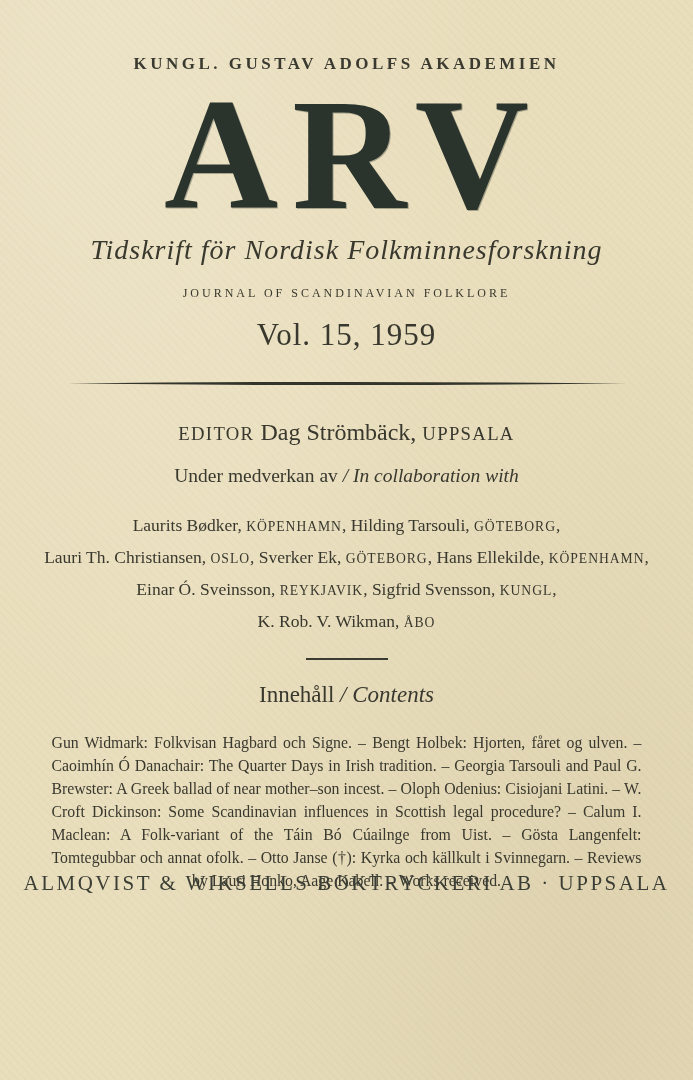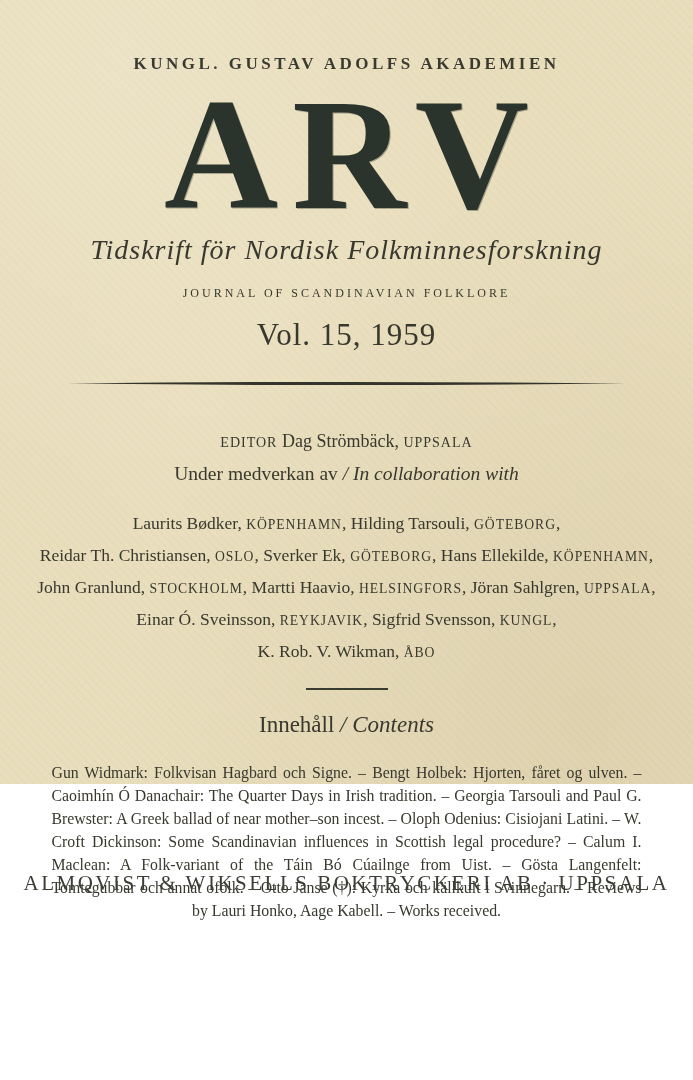--- a/index.html
+++ b/index.html
@@ -8,21 +8,21 @@
     --logo_ink:#2b342c;
   }
   *{box-sizing:border-box;}
   html,body{margin:0;padding:0;}
   body{
     width:693px;height:1080px;overflow:hidden;
     font-family:"Liberation Serif","DejaVu Serif",serif;
     color:var(--ink);
   }
   .page{
-    position:relative;width:693px;height:784px;
+    position:relative;width:693px;height:1080px;
     background-color:var(--paper);
     background-image:
       radial-gradient(ellipse at 18% 8%, rgba(255,255,255,.16), transparent 45%),
       radial-gradient(ellipse at 85% 92%, rgba(125,105,60,.10), transparent 55%),
       radial-gradient(ellipse at 50% 50%, rgba(255,250,230,.08), transparent 70%),
       repeating-linear-gradient(47deg, rgba(140,120,80,.03) 0 2px, transparent 2px 6px),
       repeating-linear-gradient(133deg, rgba(255,255,255,.04) 0 1px, transparent 1px 5px);
     text-align:center;
   }
   .sc{font-size:.78em;letter-spacing:.07em;}
@@ -51,25 +51,25 @@
   }
   .volume{
     margin-top:16px;
     font-size:31px;letter-spacing:1px;
   }
   .rule-swelled{
     display:block;
     margin:27px auto 0;
   }
   .editor{
-    margin-top:44px;
-    font-size:18px;
+    margin-top:32px;
+    font-size:24px;
   }
   .collab-note{
-    margin-top:11px;
+    margin-top:19px;
     font-size:19.5px;
   }
   .collaborators{
     margin-top:23px;
     font-size:17.5px;line-height:30px;
   }
   .rule-short{
     margin:20px auto 0;
     width:82px;height:2px;background:#3a3b31;
   }
@@ -107,22 +107,21 @@
   <svg class="rule-swelled" width="558" height="7" viewBox="0 0 558 7" aria-hidden="true">
     <path d="M0,3.5 Q279,0.4 558,3.5 Q279,6.6 0,3.5 Z" fill="#33342b"></path>
   </svg>
 
   <div class="editor"><span class="sc">EDITOR </span><span>Dag Strömbäck, </span><span class="sc">UPPSALA</span></div>
 
   <div class="collab-note"><span>Under medverkan av </span><span class="it">/ </span><span class="it">In collaboration with</span></div>
 
   <div class="collaborators">
     <div><span>Laurits Bødker, </span><span class="sc">KÖPENHAMN</span><span>, Hilding Tarsouli, </span><span class="sc">GÖTEBORG</span><span>,</span></div>
-    <div><span>Reidar Th. Christiansen, </span><span class="sc">OSLO</span><span>, Sverker Ek, </span><span class="sc">GÖTEBORG</span><span>, Hans Ellekilde, </span><span class="sc">KÖPENHAMN</span><span>,</span></div>
-    <div><span>John Granlund, </span><span class="sc">STOCKHOLM</span><span>, Martti Haavio, </span><span class="sc">HELSINGFORS</span><span>, Jöran Sahlgren, </span><span class="sc">UPPSALA</span><span>,</span></div>
+    <div><span>Lauri Th. Christiansen, </span><span class="sc">OSLO</span><span>, Sverker Ek, </span><span class="sc">GÖTEBORG</span><span>, Hans Ellekilde, </span><span class="sc">KÖPENHAMN</span><span>,</span></div>
     <div><span>Einar Ó. Sveinsson, </span><span class="sc">REYKJAVIK</span><span>, Sigfrid Svensson, </span><span class="sc">KUNGL</span><span>,</span></div>
     <div><span>K. Rob. V. Wikman, </span><span class="sc">ÅBO</span></div>
   </div>
 
   <div class="rule-short"></div>
 
   <div class="contents-heading"><span>Innehåll </span><span class="it">/ </span><span class="it">Contents</span></div>
 
   <div class="contents-summary">Gun Widmark: Folkvisan Hagbard och Signe. – Bengt Holbek: Hjorten, fåret og ulven. – Caoimhín Ó Danachair: The Quarter Days in Irish tradition. – Georgia Tarsouli and Paul G. Brewster: A Greek ballad of near mother–son incest. – Oloph Odenius: Cisiojani Latini. – W. Croft Dickinson: Some Scandinavian influences in Scottish legal procedure? – Calum I. Maclean: A Folk-variant of the Táin Bó Cúailnge from Uist. – Gösta Langenfelt: Tomtegubbar och annat ofolk. – Otto Janse (†): Kyrka och källkult i Svinnegarn. – Reviews by Lauri Honko, Aage Kabell. – Works received.</div>
 

